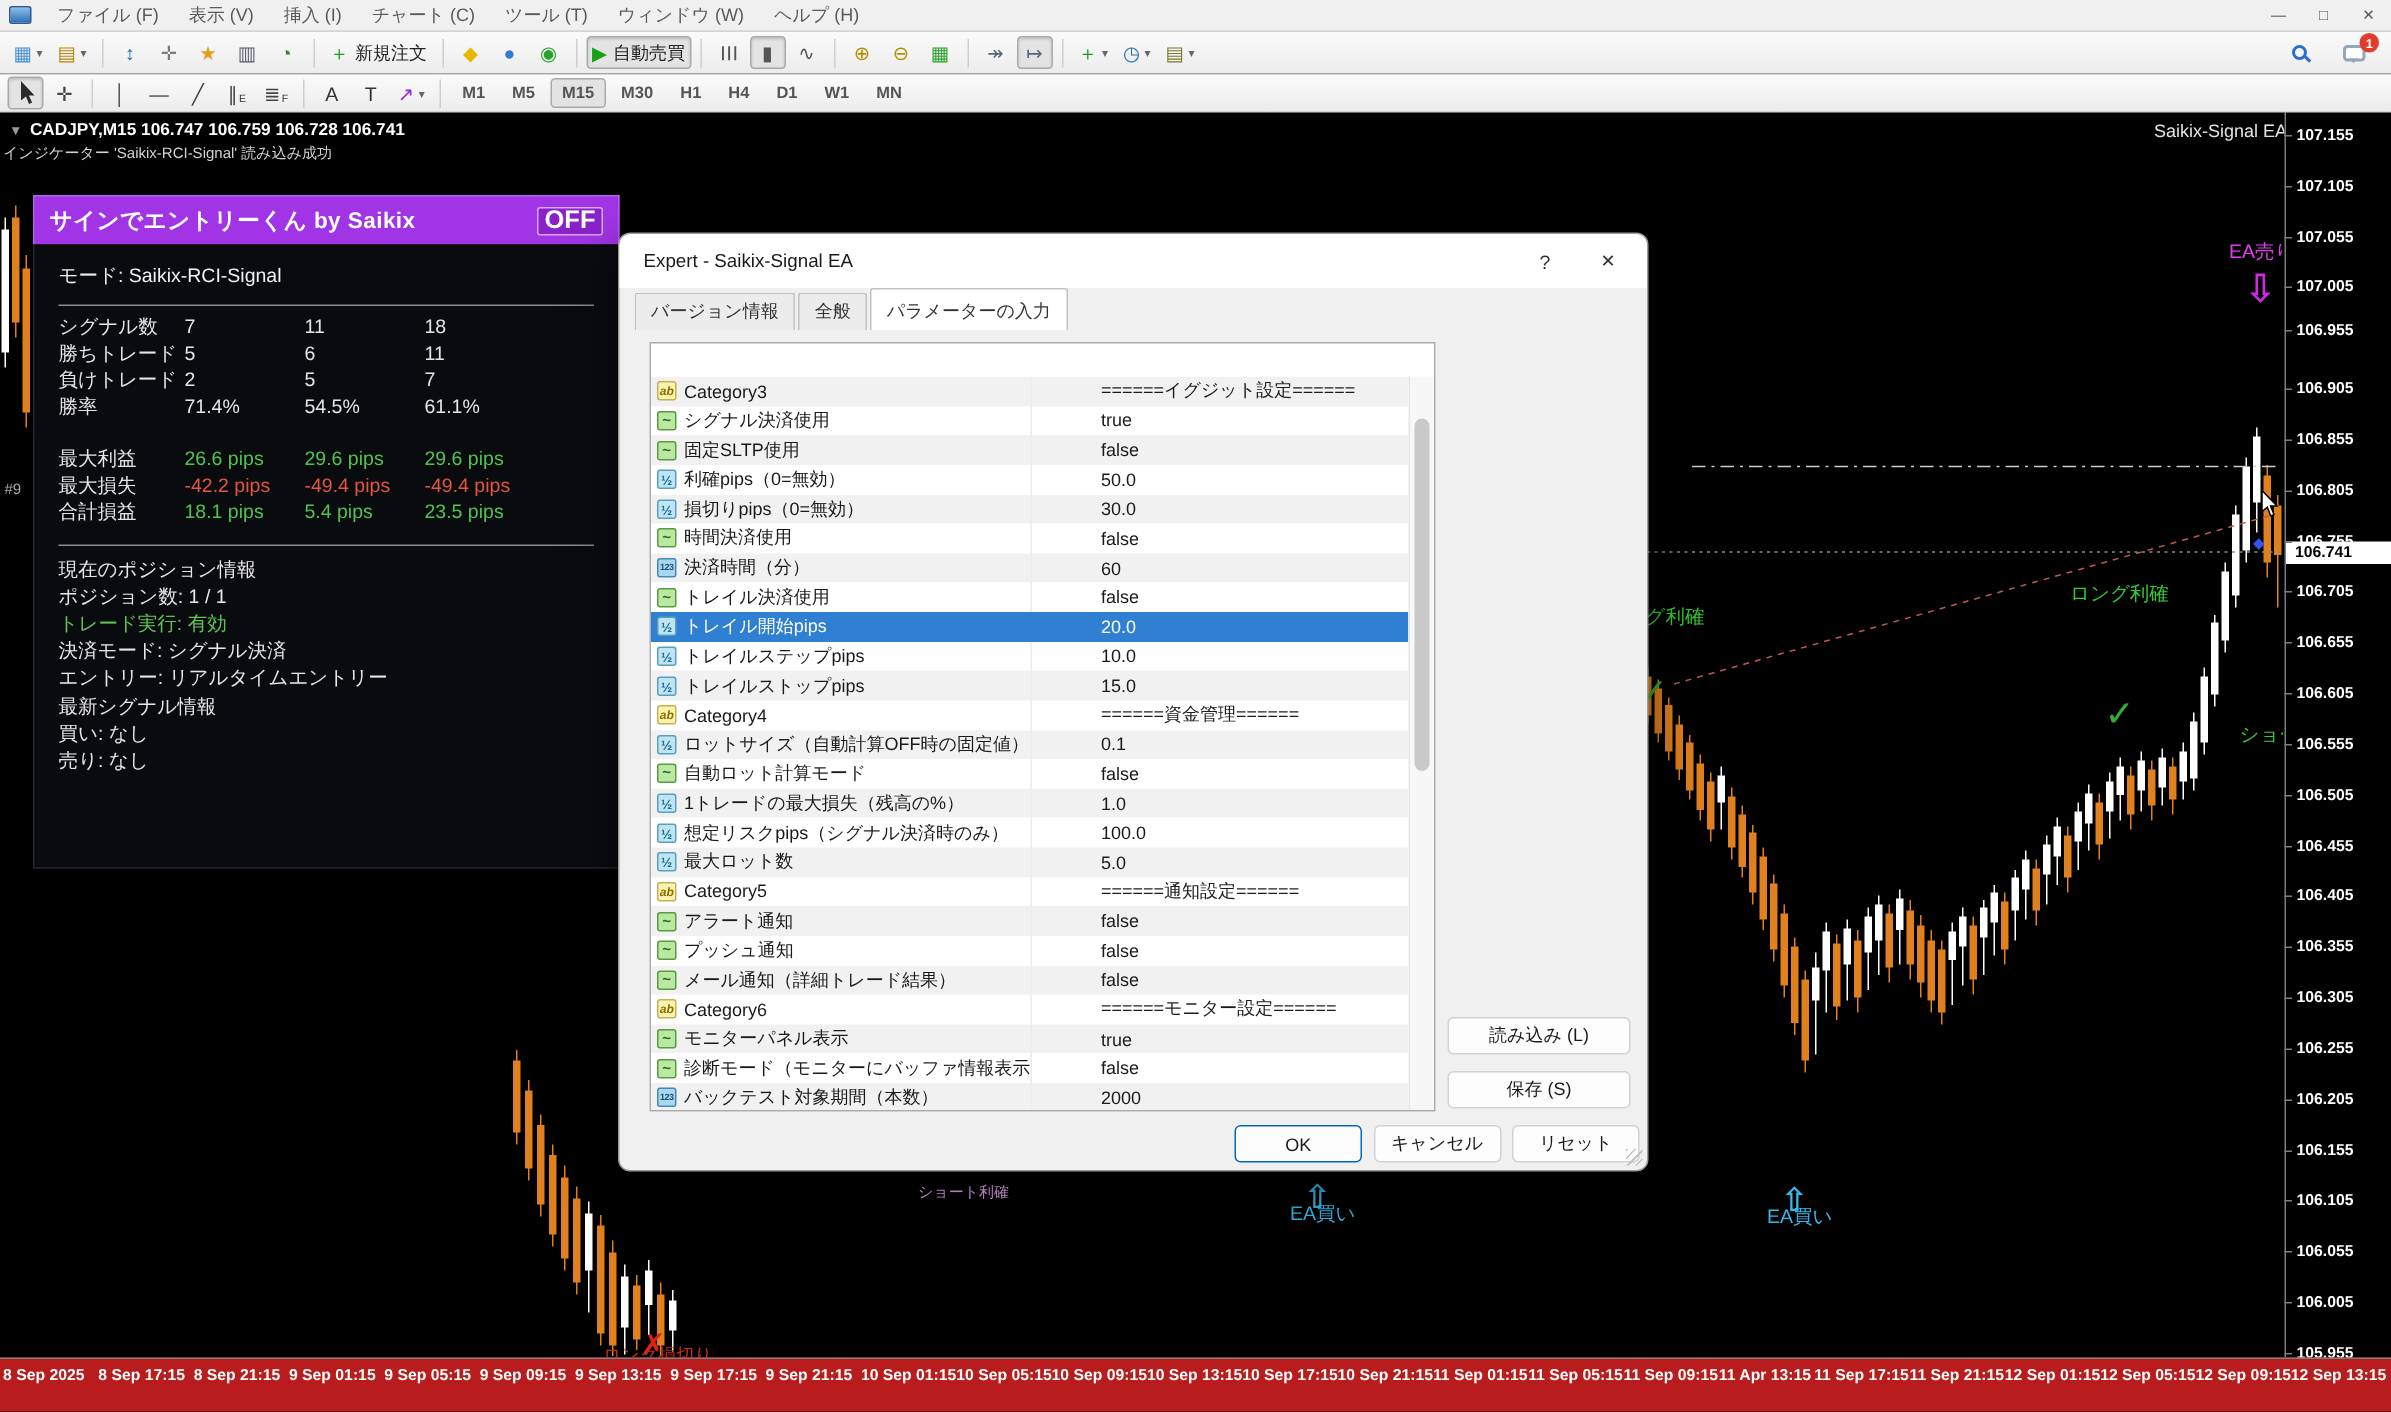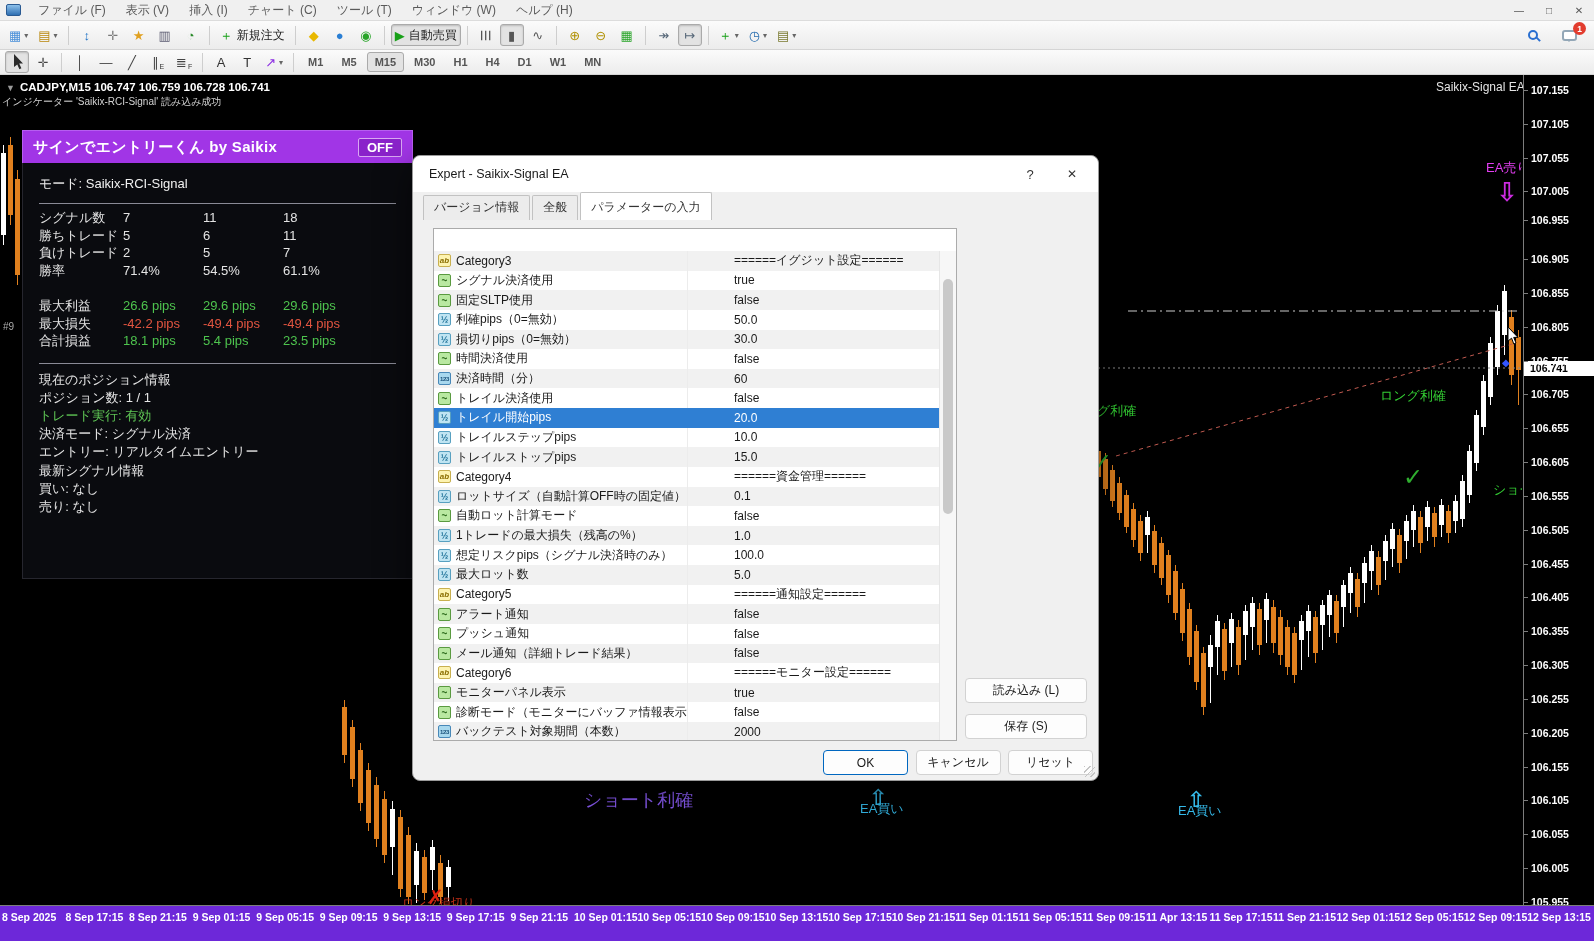--- a/index.html
+++ b/index.html
@@ -58,31 +58,31 @@
   .indline { position:absolute; left:2px; top:20px; font-size:10px; color:#d2d2d2; z-index:2; }
   .ealabel { position:absolute; left:1436px; top:5px; font-size:12px; color:#e4e4e4; z-index:2; }
 
   .paxis { position:absolute; top:0; right:0; width:71px; height:830px; border-left:1px solid #7d7d7d;
            background:#000; z-index:3; }
   .ptick { position:absolute; left:7px; font-size:10.5px; font-weight:700; color:#fff; }
   .ptick::before { content:""; position:absolute; left:-8px; top:6px; width:5px; height:1px; background:#7d7d7d; }
   .cptag { position:absolute; left:0; right:0; top:286px; height:15px; background:#fff; color:#000;
            font-size:10.5px; font-weight:700; line-height:15px; padding-left:6px; }
   .taxis { position:absolute; left:0; right:0; top:830px; height:36px; border-top:1px solid #7d7d7d;
-           background:#6d28d9; z-index:3; }
+           background:#b91c1c; z-index:3; }
   .ttick { position:absolute; top:5px; font-size:10.5px; font-weight:700; color:#fff; white-space:nowrap; }
 
   
   .panel { position:absolute; left:22px; top:55px; width:391px; height:449px; z-index:5;
            font-size:13px; color:#e4e4e4; }
   .phead { height:33px; background:#a135e6; border:1px solid #b65ef0; border-bottom:none;
            display:flex; align-items:center; padding:0 10px; }
   .ptitle { font-size:15px; font-weight:700; color:#fff; letter-spacing:.3px; }
   .poff { margin-left:auto; width:44px; height:19px; background:#8a22ca; border:1px solid #d9a8f2;
-          color:#fff; font-size:13px; font-weight:700; display:flex; align-items:center;
+          color:#fff; font-size:17px; font-weight:700; display:flex; align-items:center;
           justify-content:center; border-radius:2px; }
   .pbody { height:416px; background:#0a0b0f; border:1px solid #26262e; border-top:none;
            padding:10px 16px 0 16px; }
   .pmode { line-height:17px; margin-top:2px; color:#f0f0f0; }
   .pdiv { border:none; border-top:1px solid #8a8a96; margin:11px 0 5px 0; }
   .pdiv2 { border:none; border-top:1px solid #8a8a96; margin:13px 0 7px 0; }
   .srow { display:grid; grid-template-columns:84px 80px 80px 1fr; line-height:17.5px; }
   .pips-gap { height:18px; }
   .pinfo { line-height:18.2px; }
 
@@ -469,21 +469,21 @@
     <svg class="mcursor" width="13" height="18" viewBox="0 0 13 18">
       <polygon points="2,0 2,14 5.6,11.2 7.8,17 10,16 7.7,10.4 12,10.4" fill="#ffffff" stroke="#000000" stroke-width="1"></polygon>
     </svg>
   <div class="ann" style="left: 1486px; top: 86px; color: rgb(226, 62, 240); font-size: 13px;">EA売り</div>
       <div class="ann" style="left: 1496px; top: 104px; color: rgb(204, 43, 224); font-size: 26px; font-weight: 700;">⇩</div>
       <div class="ann" style="left: 1380px; top: 314px; color: rgb(51, 204, 51); font-size: 13px;">ロング利確</div>
       <div class="ann" style="left: 1097px; top: 329px; color: rgb(51, 204, 51); font-size: 13px;">グ利確</div>
       <div class="ann" style="left: 1092px; top: 375px; color: rgb(47, 174, 47); font-size: 24px; font-weight: 700;">✓</div>
       <div class="ann" style="left: 1403px; top: 390px; color: rgb(47, 174, 47); font-size: 24px; font-weight: 700;">✓</div>
       <div class="ann" style="left: 1493px; top: 408px; color: rgb(51, 204, 51); font-size: 13px;">ショー</div>
-      <div class="ann" style="left: 584px; top: 716px; color: #8b5cf6; font-size: 18px;">ショート利確</div>
+      <div class="ann" style="left: 612px; top: 716px; color: #f0abfc; font-size: 10px;">ショート利確</div>
       <div class="ann" style="left: 869px; top: 712px; color: rgb(53, 185, 233); font-size: 22px; font-weight: 700;">⇧</div>
       <div class="ann" style="left: 860px; top: 727px; color: rgb(53, 185, 233); font-size: 13px;">EA買い</div>
       <div class="ann" style="left: 1187px; top: 714px; color: rgb(53, 185, 233); font-size: 22px; font-weight: 700;">⇧</div>
       <div class="ann" style="left: 1178px; top: 729px; color: rgb(53, 185, 233); font-size: 13px;">EA買い</div>
       <div class="ann" style="left: 427px; top: 812px; color: rgb(224, 32, 16); font-size: 20px; font-weight: 700;">✗</div>
       <div class="ann" style="left: 402px; top: 822px; color: rgb(196, 48, 24); font-size: 12px;">ロング損切り</div>
       <div class="ann" style="left: 3px; top: 247px; color: rgb(170, 170, 170); font-size: 10px;">#9</div>
       <div class="ann" style="left: 1502px; top: 283px; color: rgb(51, 85, 255); font-size: 10px;">◆</div>
     </div>
 

